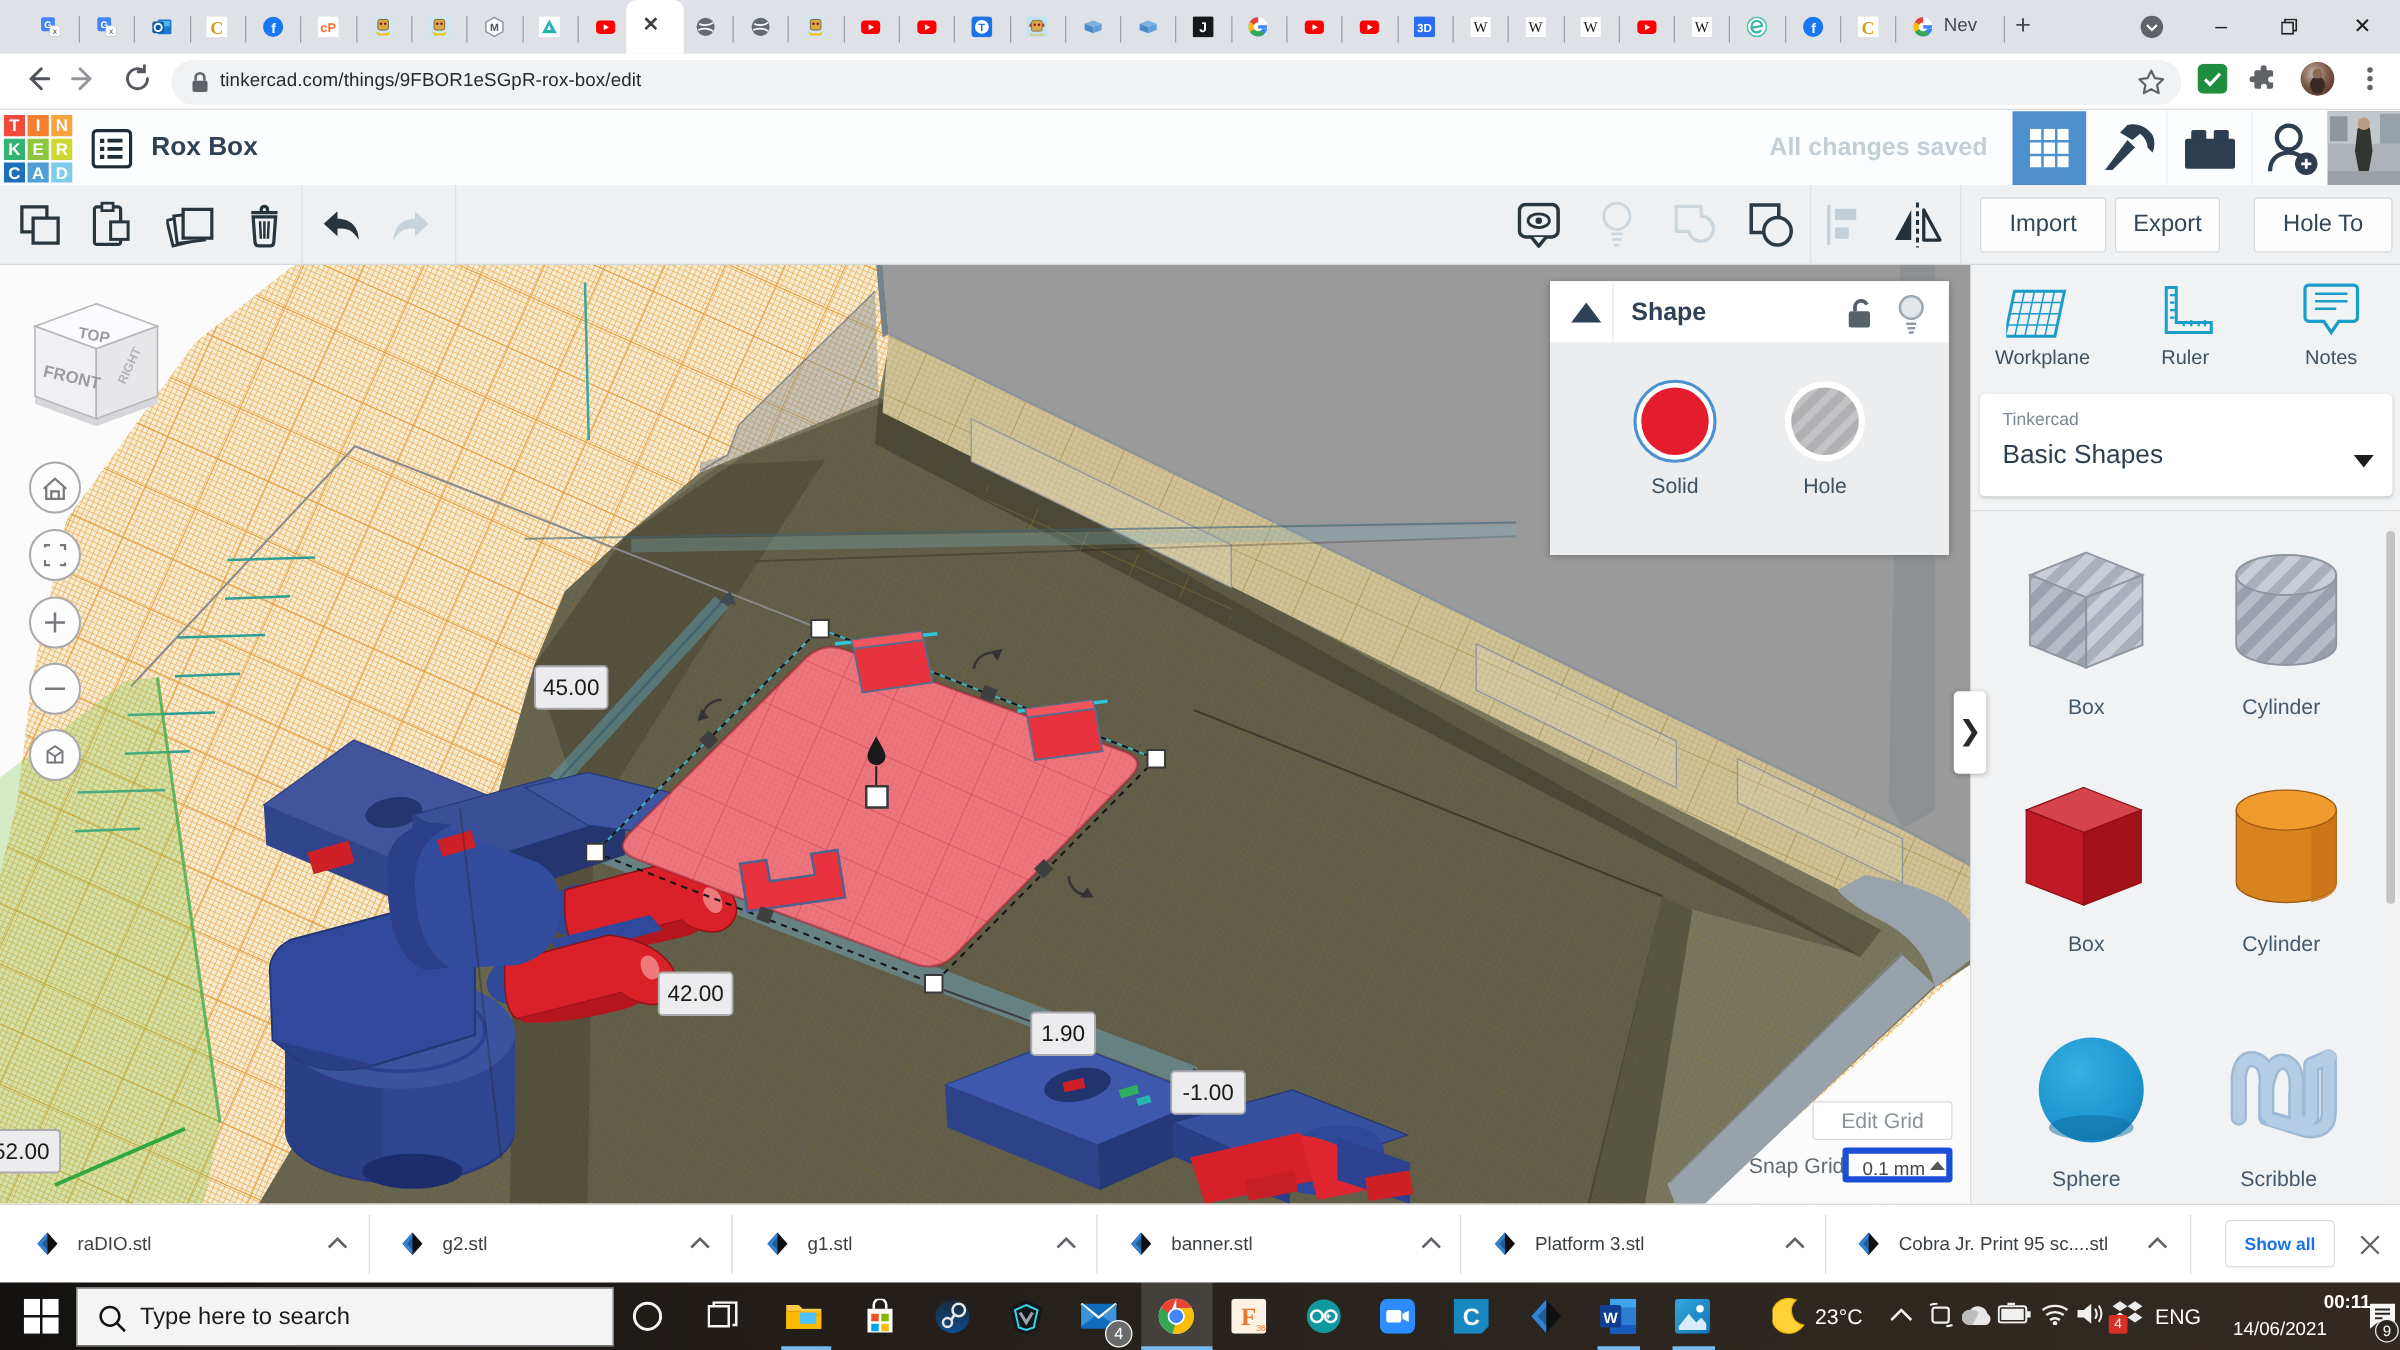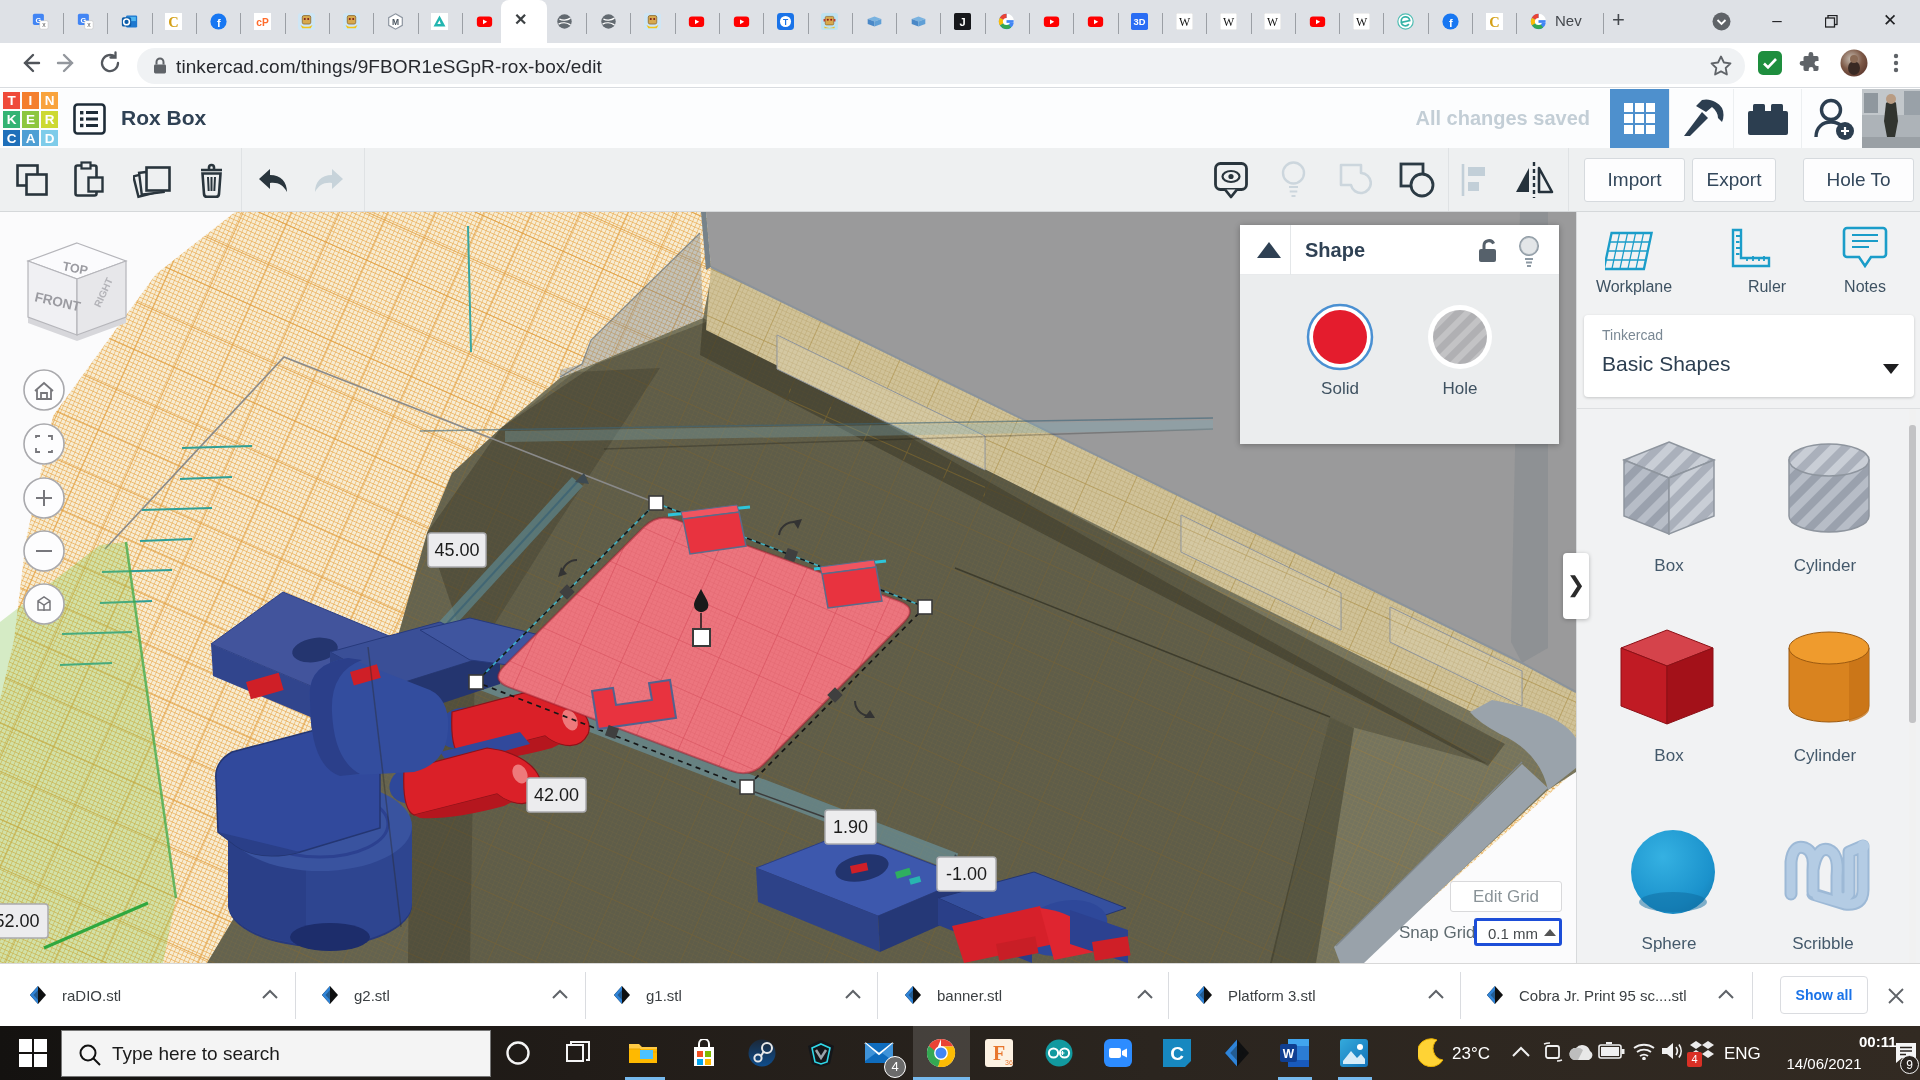--- a/index.html
+++ b/index.html
@@ -13,21 +13,21 @@
   .fav { position:absolute; top:13px; width:17px; height:17px; }
   .tabdiv { position:absolute; top:13px; width:1px; height:21px; background:#9b9fa5; }
   #activetab { position:absolute; left:501px; top:0px; width:46px; height:43px;
     background:#fff; border-radius:8px 8px 0 0; }
   #activetab .x { position:absolute; left:13px; top:10px; font-size:16px; color:#3c4043; font-weight:bold;}
   .wctl { position:absolute; top:0; width:46px; height:42px; color:#202124; text-align:center; line-height:42px; font-size:15px;}
 
   
   #ctoolbar { left:0; top:43px; width:1920px; height:45px; background:#fff; border-bottom:1px solid #d9dce0;}
   #omnibox { position:absolute; left:137px; top:5px; width:1608px; height:36px; background:#f0f2f4; border-radius:18px; }
-  #urltxt { position:absolute; left:39px; top:8px; font-size:19px; color:#27292e; letter-spacing:0.1px;}
+  #urltxt { position:absolute; left:39px; top:8px; font-size:15px; color:#27292e; letter-spacing:0.1px;}
   .navic { position:absolute; top:7px; }
 
   
   #tchead { left:0; top:89px; width:1920px; height:59px; background:#fcfdfe; }
   #tclogo { position:absolute; left:3px; top:3px; }
   #roxbox { position:absolute; left:121px; top:17px; font-size:21px; font-weight:bold; color:#2f4154;}
   #saved { position:absolute; right:330px; top:18px; font-size:20px; color:#c3ced6; font-weight:bold;}
   #bluegrid { position:absolute; left:1610px; top:0; width:59px; height:59px; background:#4e90cd;}
   .hdrbtn { position:absolute; top:0; height:59px; border-left:1px solid #eceff1;}
 
@@ -734,21 +734,21 @@
         <g transform="translate(3,5) skewX(-12)">
           <rect x="4" y="2" width="40" height="36" fill="none" stroke="#1b9dc9" stroke-width="2.4"></rect>
           <path d="M12,2V38M20,2V38M28,2V38M36,2V38M4,11H44M4,20H44M4,29H44" stroke="#1b9dc9" stroke-width="1.3"></path>
         </g>
       </svg>
     <div class="sblbl" style="left:12px;top:66px;width:90px;text-align:center">Workplane</div>
     <svg style="position:absolute;left:148px;top:14px" width="50" height="48">
         <path d="M8,4 L16,4 L16,32 L44,32 L44,40 L8,40 Z" fill="none" stroke="#1b9dc9" stroke-width="2.4"></path>
         <path d="M11,10h5M11,16h3.5M11,22h5M11,28h3.5M22,35v-3.5M28,35v-5M34,35v-3.5M39,35v-5" stroke="#1b9dc9" stroke-width="1.8"></path>
       </svg>
-    <div class="sblbl" style="left:162px;top:66px;width:56px;text-align:center">Ruler</div>
+    <div class="sblbl" style="left:152px;top:66px;width:56px;">Ruler</div>
     <svg style="position:absolute;left:264px;top:12px" width="48" height="52">
         <path d="M6,4 H42 a3,3 0 0 1 3,3 V30 a3,3 0 0 1-3,3 H30 l-6,9 -6,-9 H6 a3,3 0 0 1-3,-3 V7 a3,3 0 0 1 3,-3 Z" fill="none" stroke="#1b9dc9" stroke-width="2.6"></path>
         <path d="M11,11h26M11,17h26M11,23h17" stroke="#1b9dc9" stroke-width="2"></path>
       </svg>
     <div class="sblbl" style="left:258px;top:66px;width:60px;text-align:center">Notes</div>
     <div id="dropdown">
         <div style="position:absolute;left:18px;top:12px;font-size:14px;color:#7a8894">Tinkercad</div>
         <div style="position:absolute;left:18px;top:37px;font-size:21px;color:#2c3e50">Basic Shapes</div>
         <svg style="position:absolute;left:298px;top:48px" width="18" height="12">
           <polygon points="1,1 17,1 9,11" fill="#1d1d1f"></polygon>
@@ -819,21 +819,21 @@
       </svg>
     <div class="tilelbl" style="left:32px;top:722px">Sphere</div>
     <svg style="position:absolute;left:206px;top:620px" width="94" height="86">
 <path d="M8,62 L8,30 Q10,12 22,16 Q32,20 30,38 L30,60 M30,38 Q34,14 46,18 Q56,22 54,44 L54,62 Q60,70 66,62 L66,20 L80,14 L80,58 Q80,74 62,72 L30,62" fill="none" stroke="#9db9d6" stroke-width="13" stroke-linecap="round" stroke-linejoin="round"></path>
 <path d="M8,62 L8,30 Q10,12 22,16 Q32,20 30,38 L30,60 M30,38 Q34,14 46,18 Q56,22 54,44 L54,62 Q60,70 66,62 L66,20 L80,14 L80,58 Q80,74 62,72 L34,64" fill="none" stroke="#b4cce4" stroke-width="9" stroke-linecap="round" stroke-linejoin="round"></path>
 <circle cx="80" cy="14" r="6" fill="#b4cce4"></circle>
       </svg>
     <div class="tilelbl" style="left:186px;top:722px">Scribble</div>
     <div style="position:absolute;left:-127px;top:669px;width:112px;height:31px;background:#fff;border:1px solid #d9d9db;border-radius:3px;text-align:center;line-height:29px;font-size:17px;color:#8a9398">Edit Grid</div>
     <div style="position:absolute;left:-178px;top:711px;font-size:17px;color:#5f6b70">Snap Grid</div>
-    <div style="position:absolute;left:-103px;top:706px;width:88px;height:28px;background:#fff;border:3px solid #1d4ed8;border-radius:3px;font-size:15px;color:#45494c;line-height:26px;text-align:left;padding-left:11px">0.1 mm</div>
+    <div style="position:absolute;left:-103px;top:706px;width:88px;height:28px;background:#fff;border:5px solid #1d4ed8;border-radius:3px;font-size:15px;color:#45494c;line-height:26px;text-align:left;padding-left:11px">0.1 mm</div>
     <svg style="position:absolute;left:-33px;top:717px" width="12" height="8">
         <polygon points="6,0 12,7 0,7" fill="#555"></polygon>
       </svg>
     <div style="position:absolute;left:-14px;top:341px;width:26px;height:66px;background:#fff;border-radius:4px;box-shadow:0 1px 4px rgba(0,0,0,0.25);font-size:22px;color:#2b2b2b;text-align:center;line-height:64px">❯</div>
   </div>
   <div class="abs" id="shapepanel">
     <div id="sp-body">
     <svg style="position:absolute;left:66px;top:28px" width="68" height="68">
           <circle cx="34" cy="34" r="32" fill="#fff" stroke="#4a90d2" stroke-width="2.5"></circle>
           <circle cx="34" cy="34" r="27" fill="#e41c2d"></circle>

